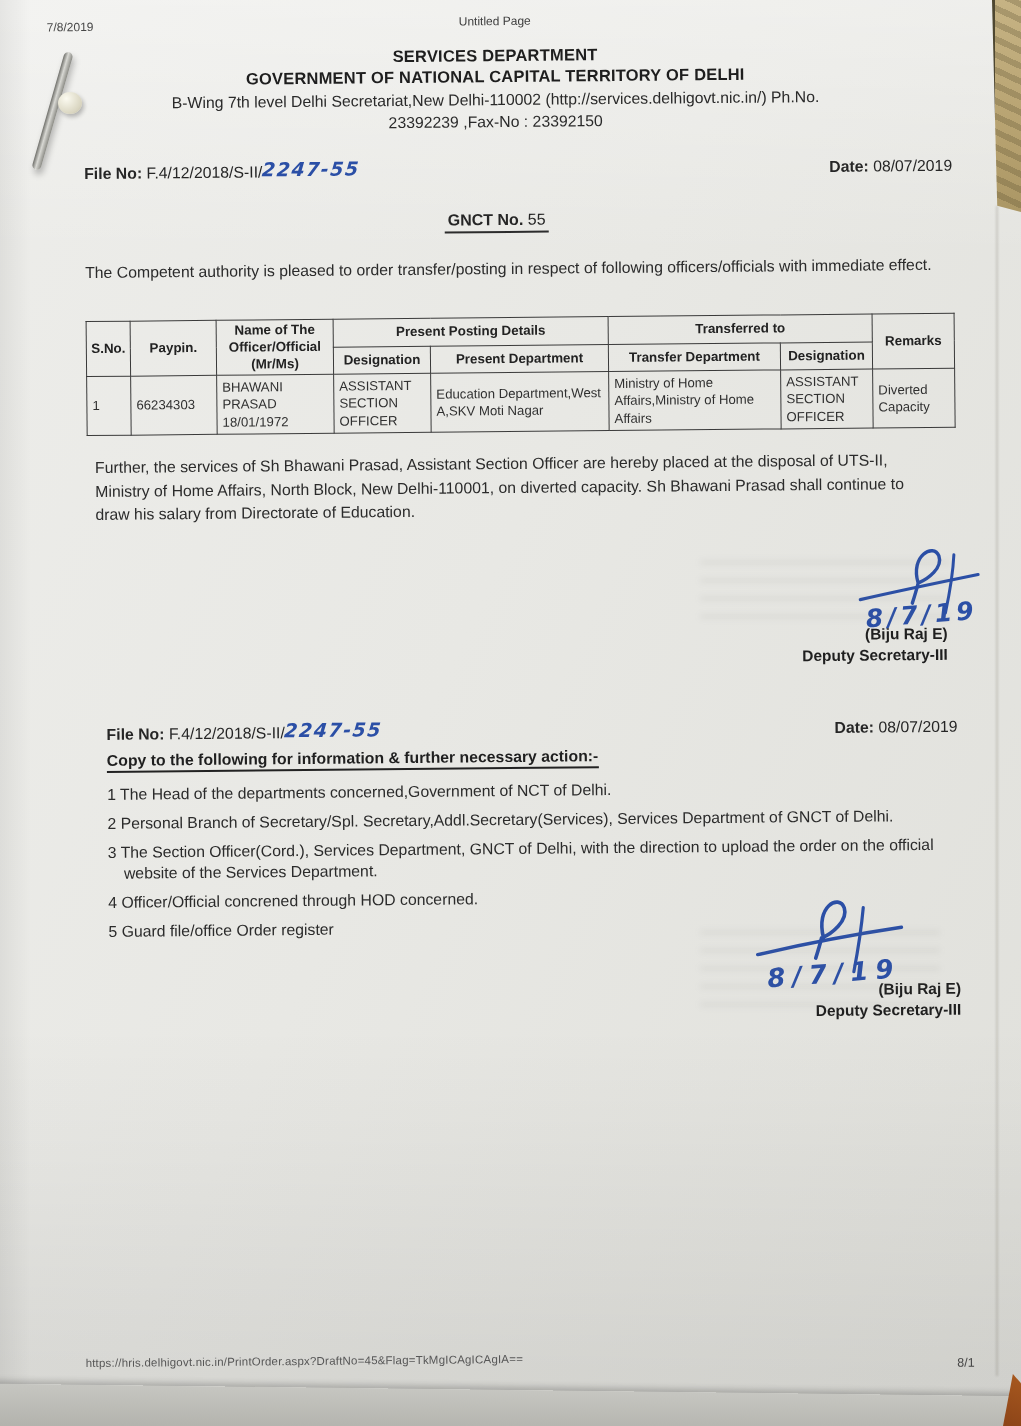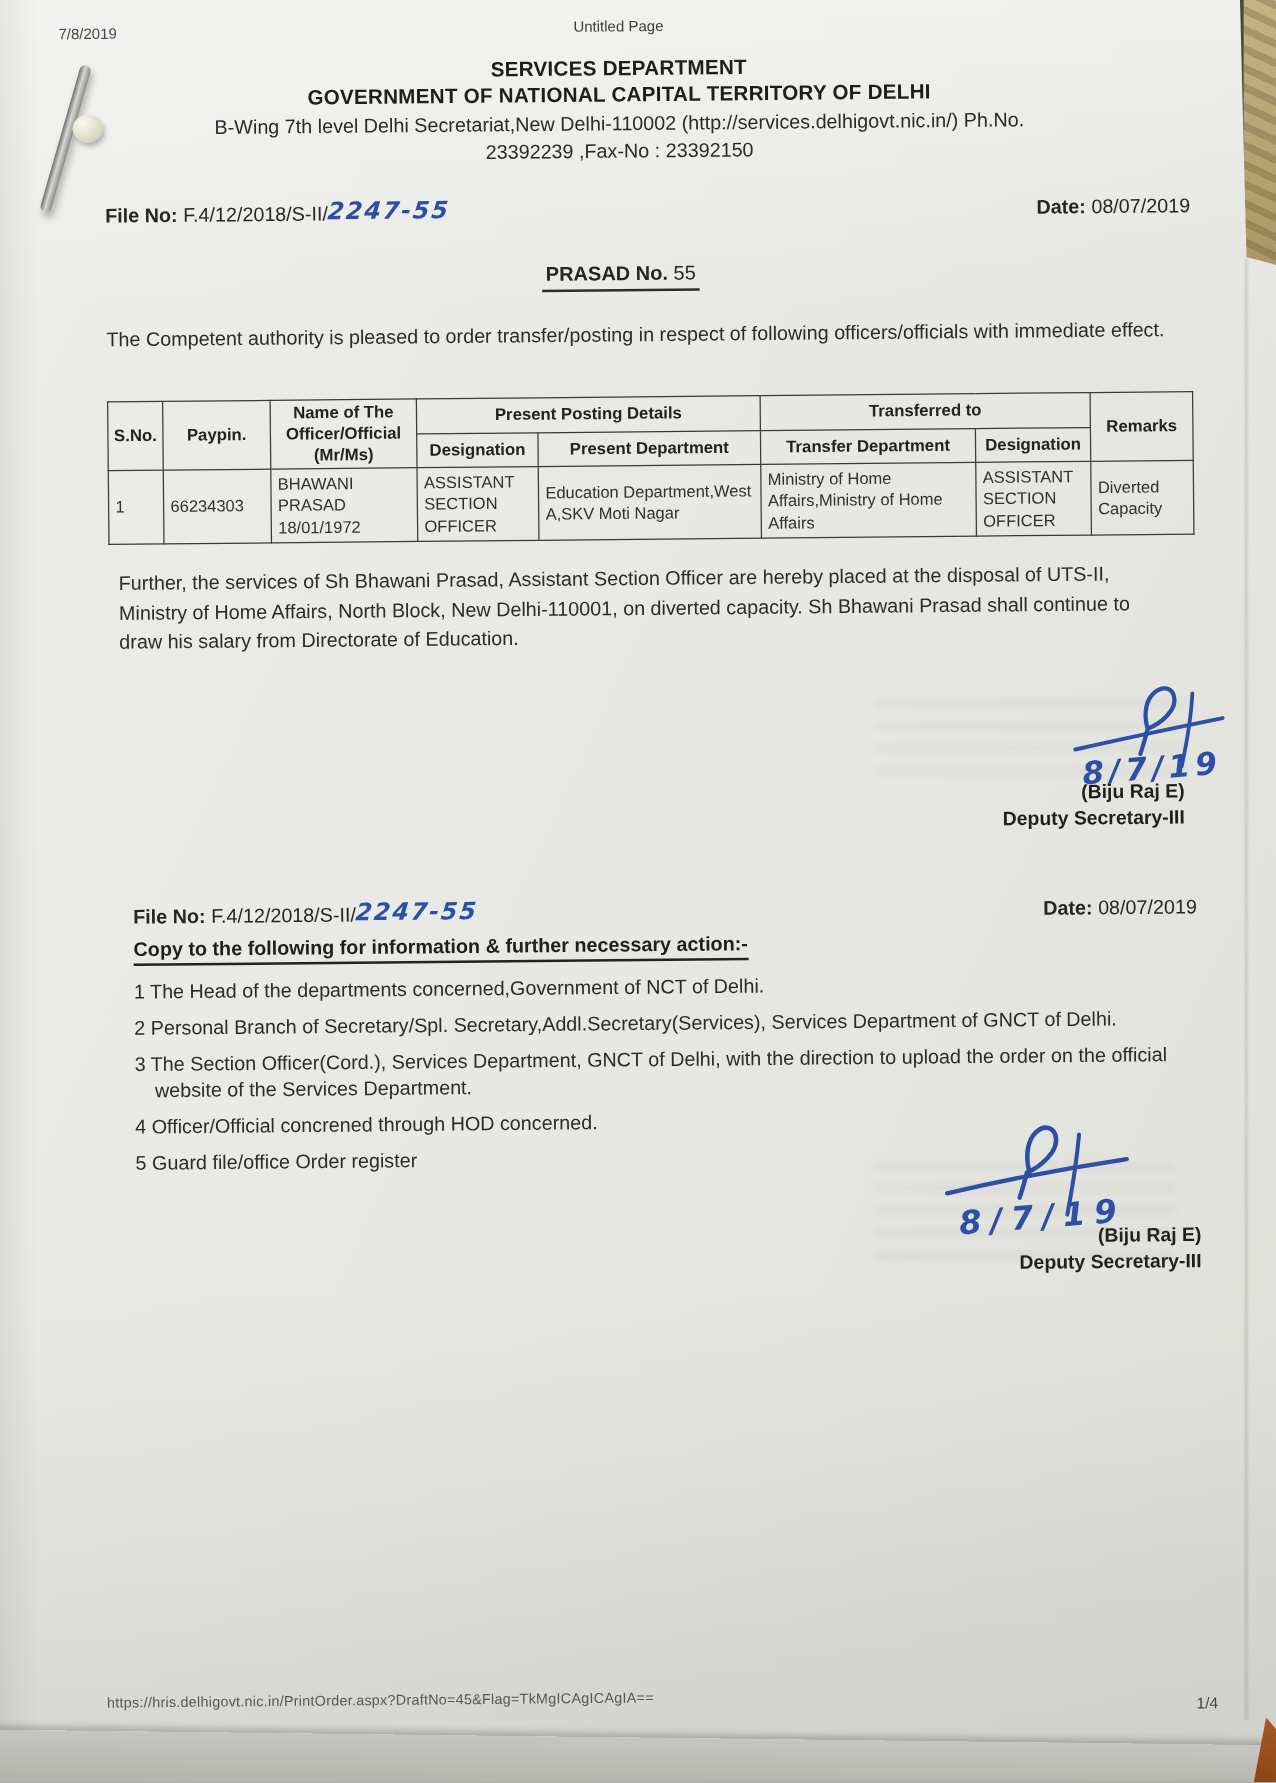--- a/index.html
+++ b/index.html
@@ -96,21 +96,21 @@
         <span class="b">File No:</span>
         <span>F.4/12/2018/S-II/</span><span class="hand">2247-55</span>
       </span>
       <span>
         <span class="b">Date:</span>
         <span>08/07/2019</span>
       </span>
     </div>
 
     <div class="abs center" style="top:211px;">
-      <span class="order-title"><span class="b">PRASAD No.</span> <span>55</span></span>
+      <span class="order-title"><span class="b">GNCT No.</span> <span>55</span></span>
     </div>
 
     <div class="abs para" style="left:88px;top:258px;width:858px;">The Competent authority is pleased to order transfer/posting in respect of following officers/officials with immediate effect.</div>
 
     <table class="tt abs" style="left:88px;top:317px;">
       <colgroup>
         <col style="width:44px">
           <col style="width:86px">
           <col style="width:117px">
           <col style="width:97px">
@@ -189,16 +189,16 @@
       <path d="M26,64 C62,56 120,45 170,38" stroke-width="3.4"></path>
       <path d="M132,18 C130,38 126,62 122,82" stroke-width="3.2"></path>
       <text x="36" y="97" font-size="26" letter-spacing="7" transform="rotate(-4 36 97)">8/7/19</text>
     </svg>
     <div class="abs sig-name" style="right:64px;top:983px;">
       <div>(Biju Raj E)</div>
       <div>Deputy Secretary-III</div>
     </div>
 
     <div class="abs footer-url" style="left:78px;top:1353px;">https://hris.delhigovt.nic.in/PrintOrder.aspx?DraftNo=45&amp;Flag=TkMgICAgICAgIA==</div>
-    <div class="abs page-num" style="right:54px;top:1360px;">1/4</div>
+    <div class="abs page-num" style="right:54px;top:1360px;">8/1</div>
 
   </div>
 </div>
 
 </body></html>

